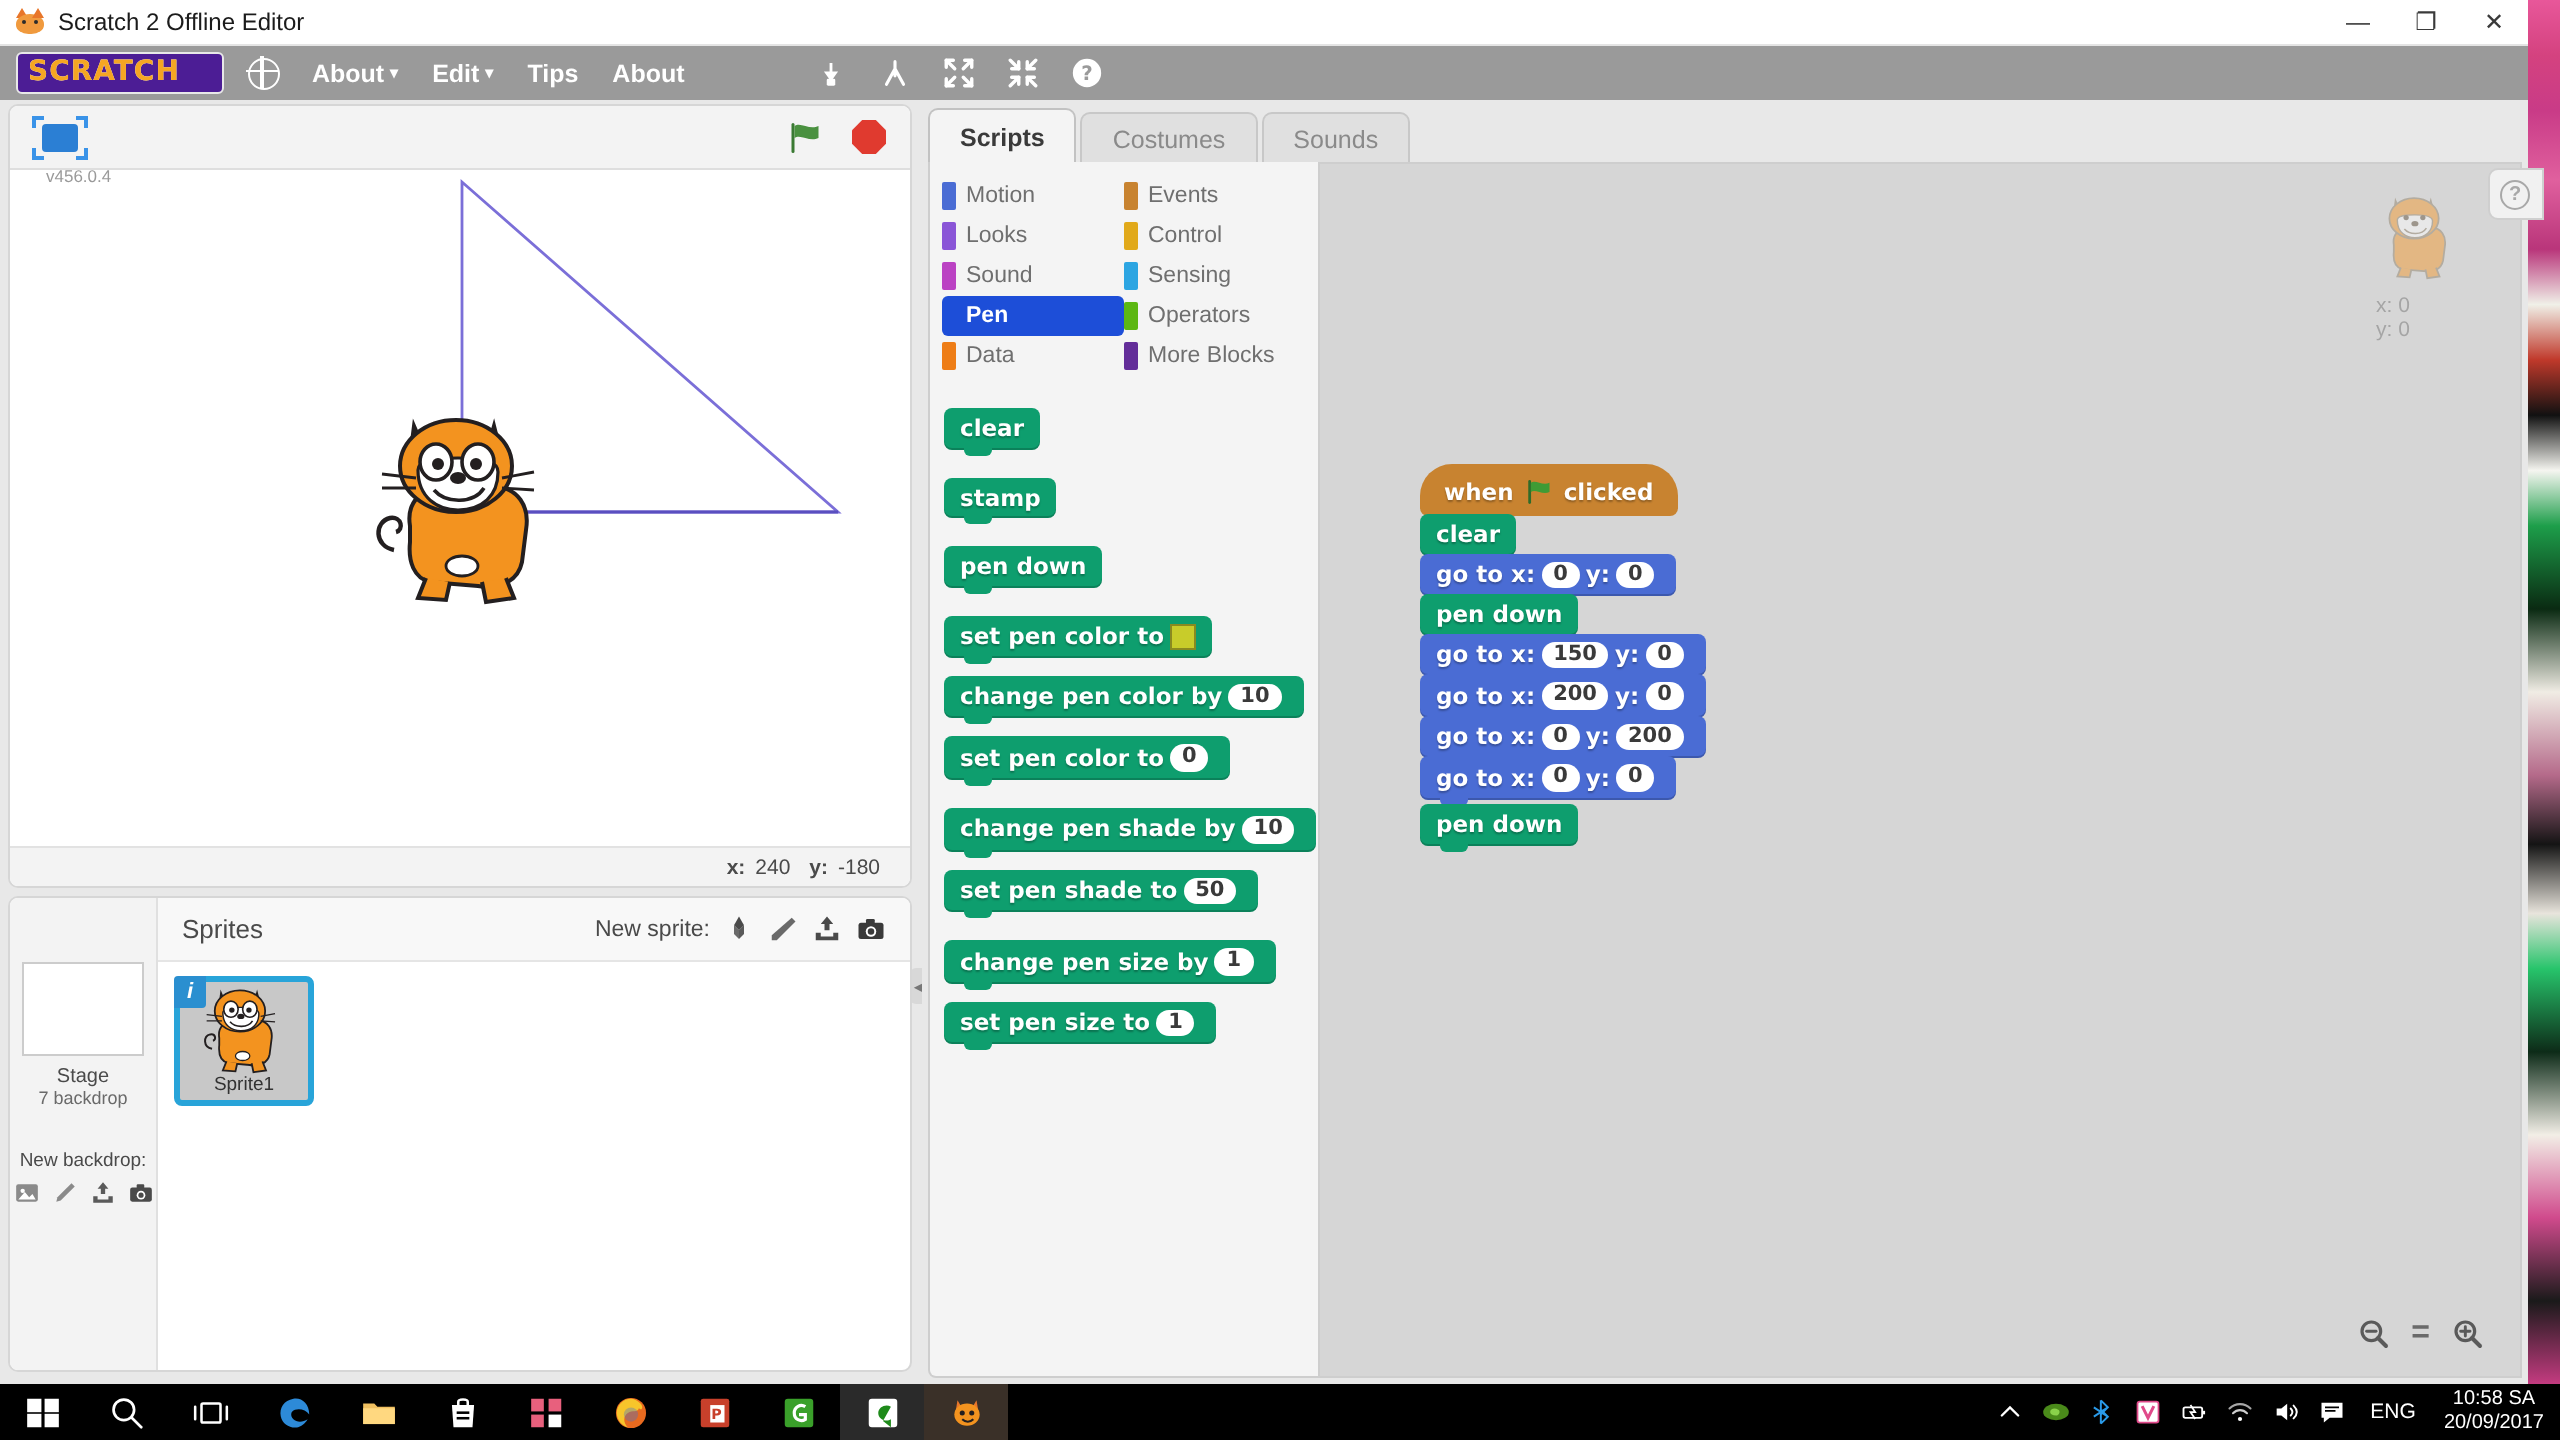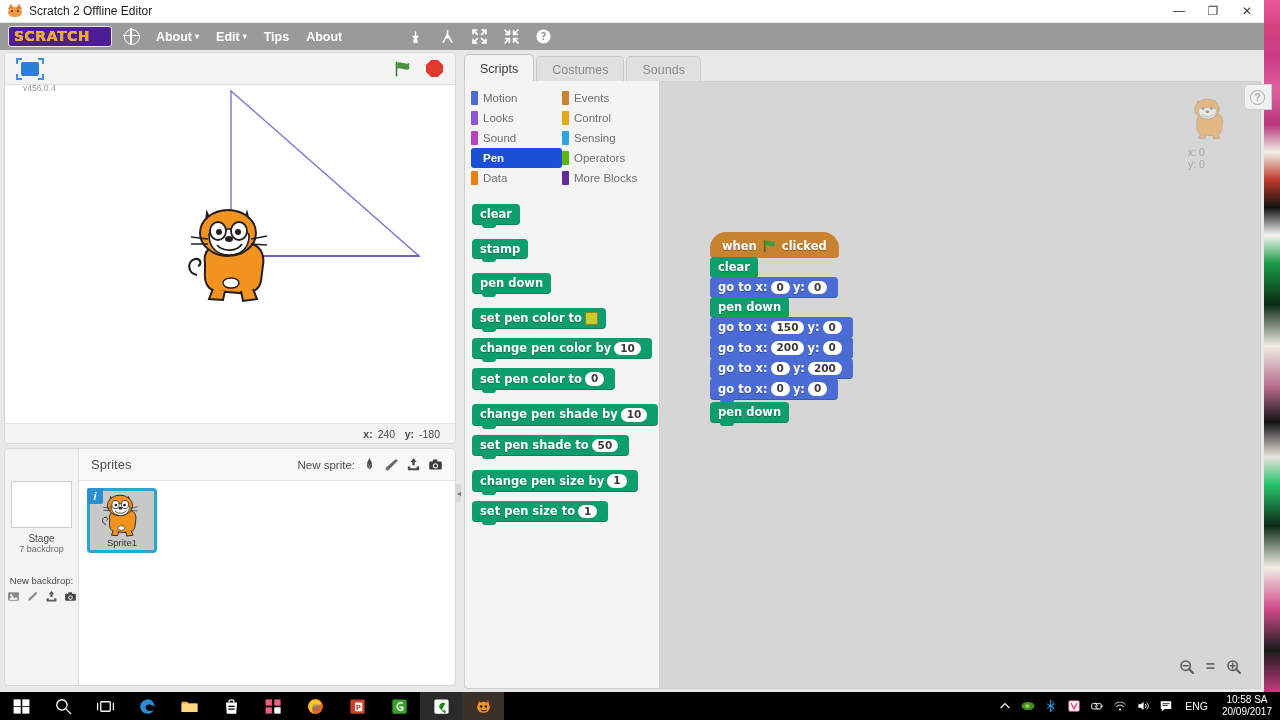--- a/index.html
+++ b/index.html
@@ -198,21 +198,21 @@
     position: absolute; left: 461px; top: 0px; width: 803px; height: 642px;
     background: #e8e8e8;
   }
   .tabs { position: absolute; left: 3px; top: 4px; display: flex; align-items: flex-end; }
   .tab {
     height: 26px; padding: 0 15px; font-size: 12.5px;
     display: flex; align-items: center;
     background: #e0e0e0; border: 1px solid #c8c8c8; border-bottom: none;
     border-radius: 5px 5px 0 0; color: #8a8a8a; margin-right: 2px;
   }
-  .tab.active { background: #f4f4f4; color: #3a3a3a; height: 28px; border-color: #c2c2c2; }
+  .tab.active { background: #f4f4f4; color: #3a3a3a; height: 28px; border-color: #c2c2c2; font-weight: bold; }
 
   .palette {
     position: absolute; left: 3px; top: 31px; width: 196px; height: 608px;
     background: #f4f4f4; border: 1px solid #cecece; border-top: none;
     border-radius: 0 0 0 4px;
   }
   .cats { padding: 7px 6px 0 6px; display: flex; flex-wrap: wrap; }
   .cat {
     width: 50%; height: 20px; display: flex; align-items: center;
     font-size: 11.5px; color: #6f6f6f; gap: 5px;

